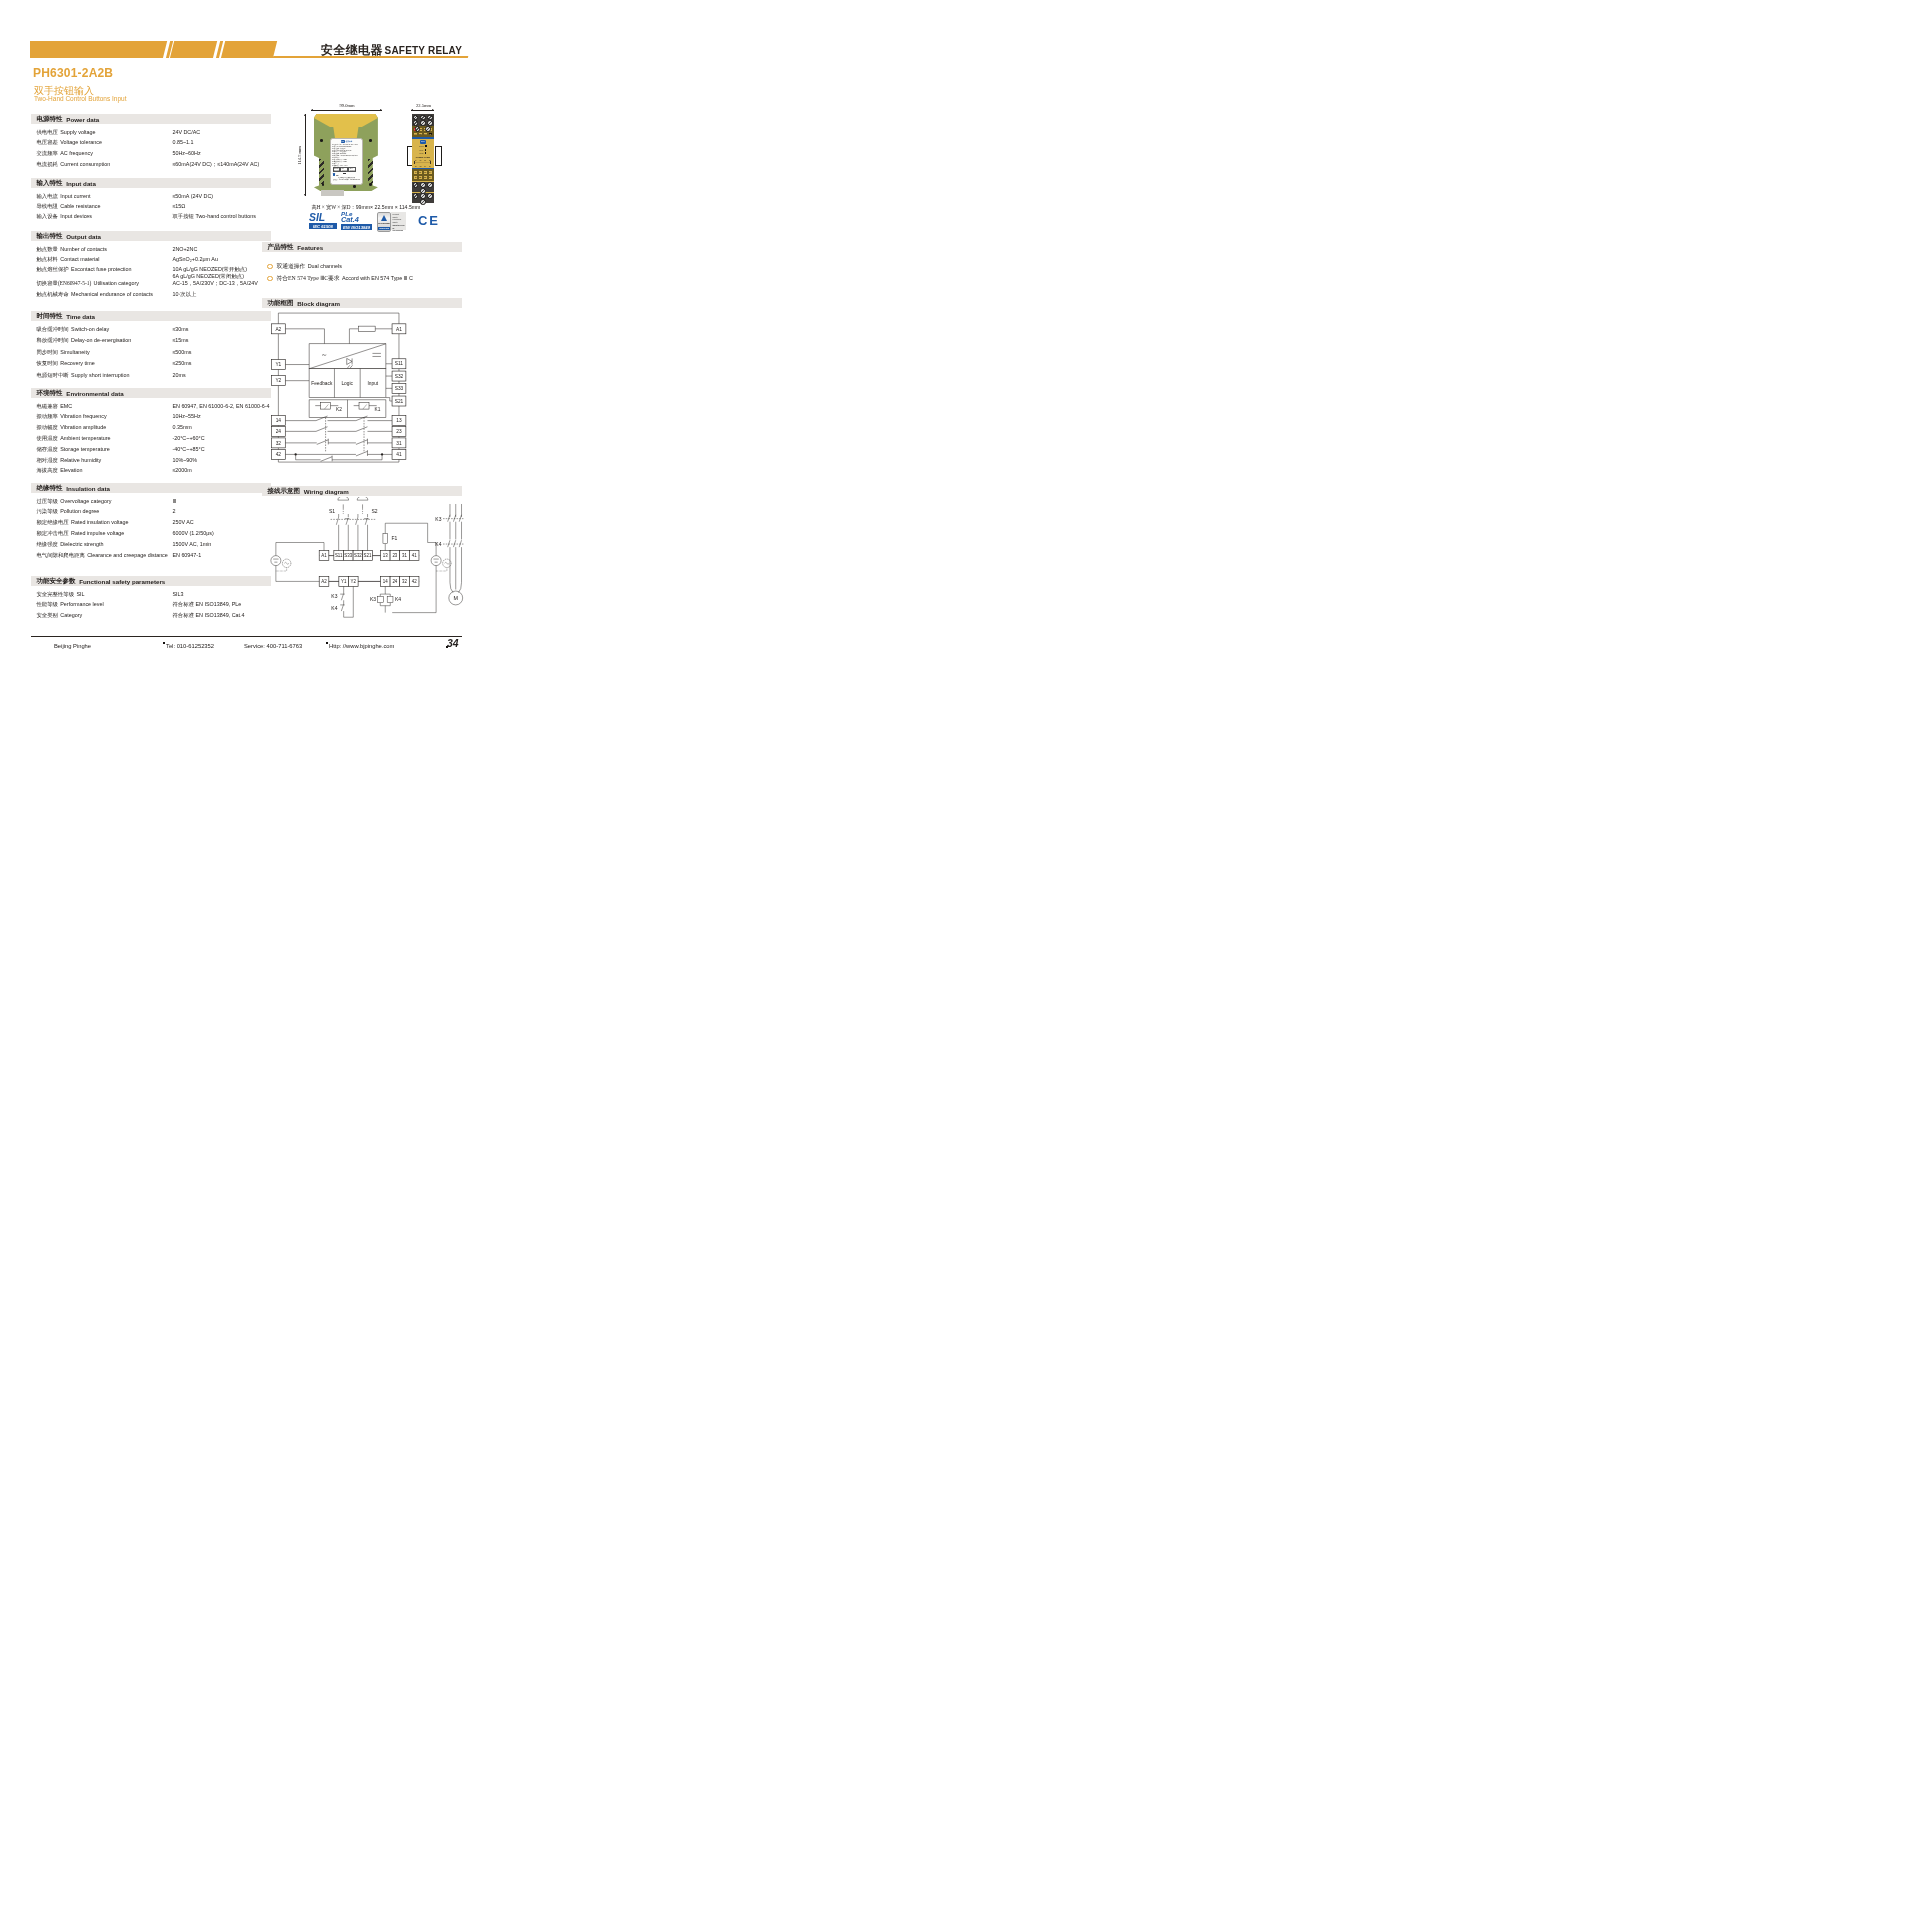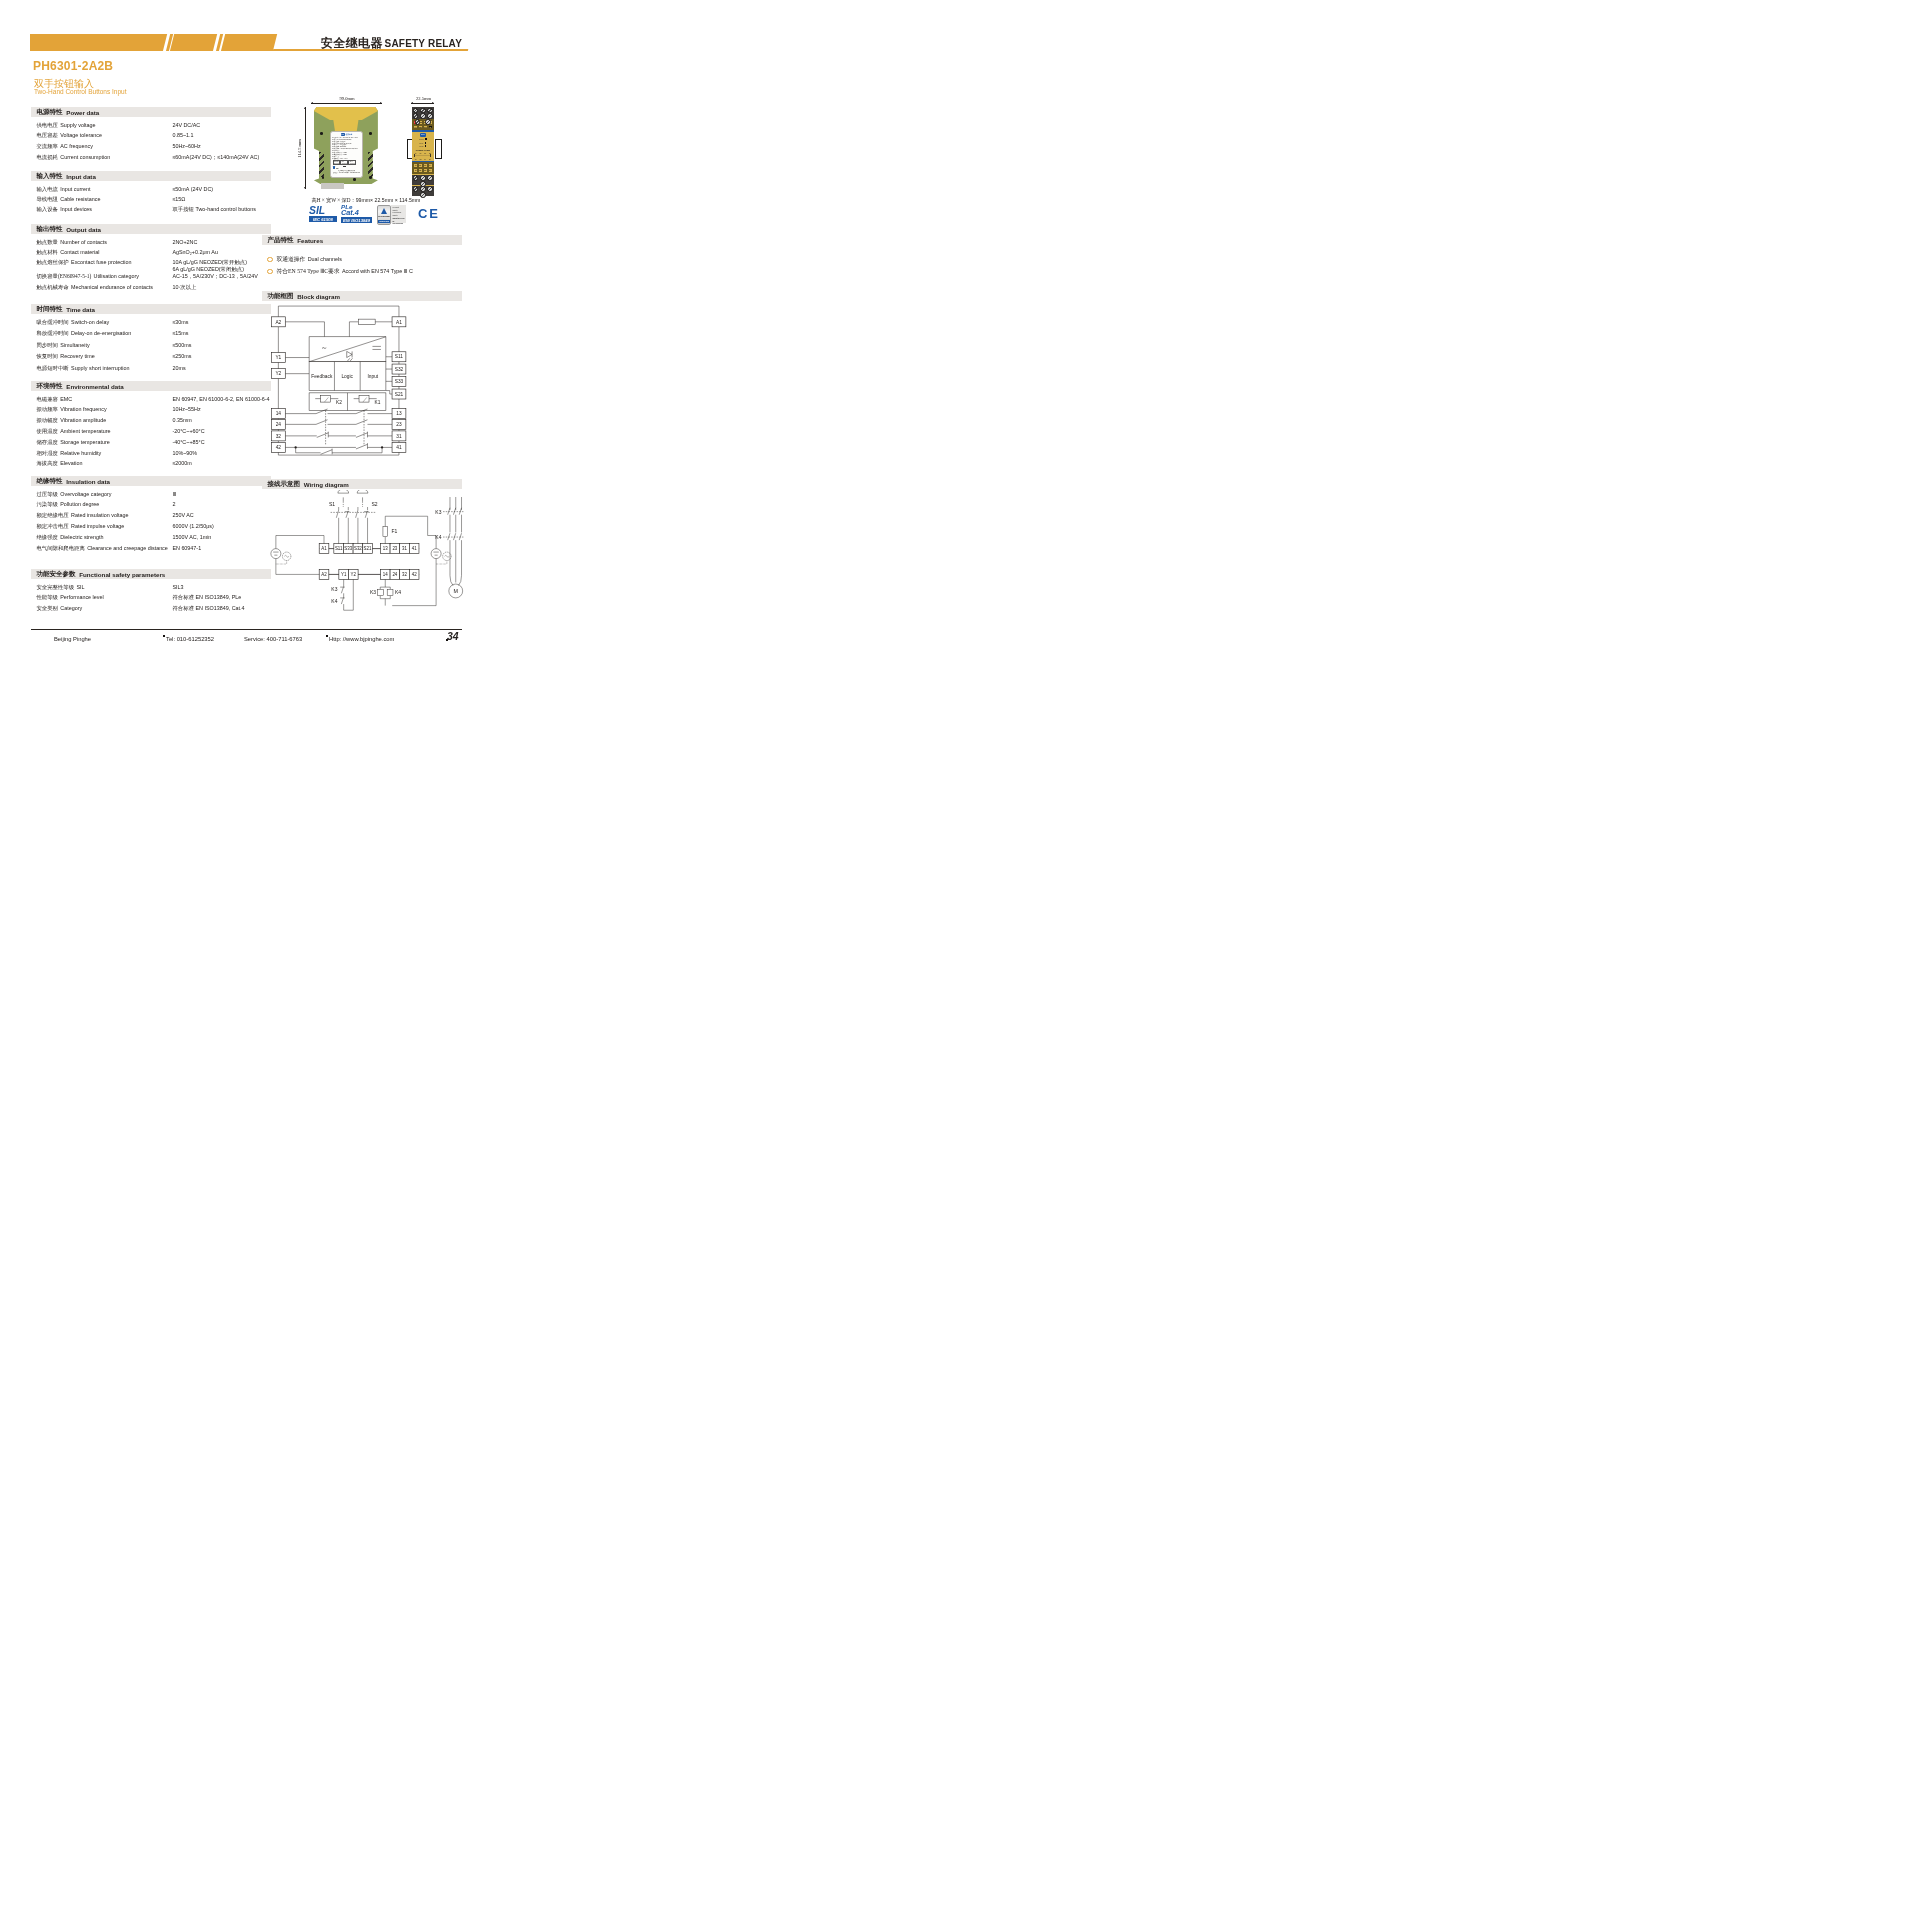--- a/index.html
+++ b/index.html
@@ -1,17 +1,17 @@
 <!DOCTYPE html>
 <html style="font-size:6.2px"><head>
 <meta charset="utf-8">
 <style>
   html,body{margin:0;padding:0;background:#ffffff;}
   .page{position:relative;width:492px;height:662px;background:#fff;overflow:hidden;
-        font-family:"Liberation Sans",sans-serif;color:#262220;}
+        font-family:"Liberation Sans",sans-serif;color:#262220;margin-top:7px;}
   
   .banner{position:absolute;left:30px;top:34px;width:250px;height:17.3px;overflow:hidden;}
   .gseg{position:absolute;top:0;height:17.3px;background:var(--gold);transform:skewX(-14deg);}
   .gold-underline{position:absolute;top:49px;left:273px;width:195px;height:2.3px;background:var(--gold);transform:skewX(-14deg);}
   .hdr-title{position:absolute;top:35px;left:262px;width:200px;text-align:right;white-space:nowrap;}
   .hdr-zh{font-size:12px;font-weight:bold;color:#2a2420;font-family:"Liberation Serif",serif;letter-spacing:0.4px;}
   .hdr-en{font-size:10px;font-weight:bold;color:#2a2420;letter-spacing:0.2px;}
   
   .model{position:absolute;left:33px;top:59px;font-size:12px;font-weight:bold;color:var(--gold);letter-spacing:0.2px;}
   .sub-zh{position:absolute;left:34px;top:77px;font-size:10px;font-weight:normal;color:var(--gold);}

